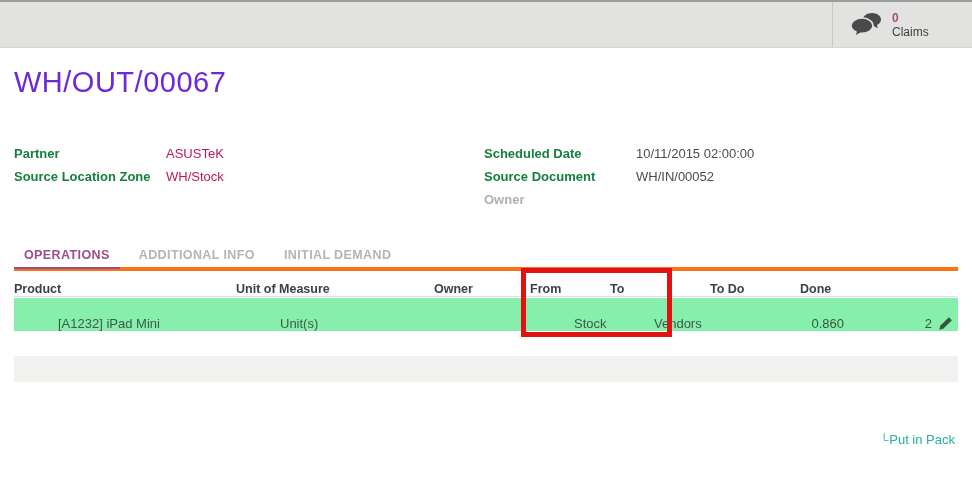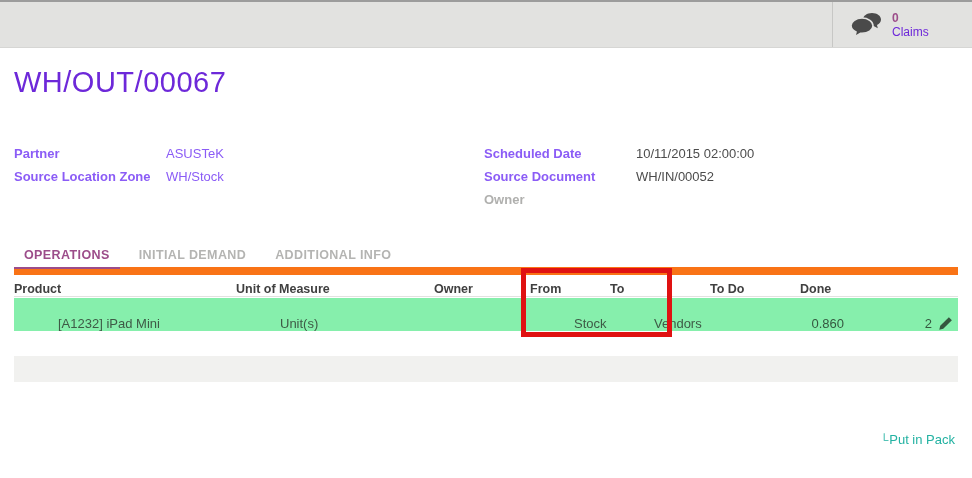--- a/index.html
+++ b/index.html
@@ -28,49 +28,49 @@
     width: 140px; height: 45px;
     border-left: 1px solid #c7c7c5;
     display: flex;
     align-items: center;
     padding-left: 17px;
     cursor: pointer;
   }
   .claims-icon { display: inline-flex; margin-right: 10px; }
   .claims-text { display: flex; flex-direction: column; line-height: 14px; font-size: 12px; }
   .claims-count { color: #9c4d8a; font-weight: bold; }
-  .claims-label { color: #6d28d9; }
+  .claims-label { color: #404040; }
 
   
   .title {
     position: absolute;
     top: 66px; left: 14px;
     font-size: 29px;
     font-weight: normal;
     color: #6d28d9;
     letter-spacing: 0.5px;
   }
 
   
   .fields { position: absolute; top: 142px; left: 0; width: 972px; font-size: 13px; }
   .fgroup { position: absolute; top: 0; }
   .fgroup.left  { left: 14px;  width: 440px; }
   .fgroup.right { left: 484px; width: 440px; }
   .frow { display: flex; height: 23px; align-items: center; }
-  .flabel { width: 152px; font-weight: bold; color: #8b5cf6; flex: 0 0 152px; }
+  .flabel { width: 152px; font-weight: bold; color: #15803d; flex: 0 0 152px; }
   .flabel.muted { color: #b0b0ae; }
   .fvalue { color: #4c4c4c; }
-  .fvalue.link { color: #8b5cf6; cursor: pointer; }
+  .fvalue.link { color: #be185d; cursor: pointer; }
 
   
   .tabs {
     position: absolute;
     top: 246px; left: 14px;
     width: 944px;
-    border-bottom: 8px solid #f97316;
+    border-bottom: 4px solid #f97316;
     display: flex;
   }
   .tab {
     display: inline-block;
     padding: 2px 10px 5px 10px;
     margin-right: 9px;
     font-size: 12.5px;
     font-weight: bold;
     letter-spacing: 0.4px;
     color: #b4b4b2;
@@ -182,22 +182,22 @@
       </div>
       <div class="frow">
         <span class="flabel muted">Owner</span>
         <span class="fvalue"></span>
       </div>
     </div>
   </div>
 
   <div class="tabs">
     <span class="tab active">OPERATIONS</span>
+    <span class="tab">ADDITIONAL INFO</span>
     <span class="tab">INITIAL DEMAND</span>
-    <span class="tab">ADDITIONAL INFO</span>
   </div>
 
   <div class="thead">
     <span class="c product">Product</span>
     <span class="c uom">Unit of Measure</span>
     <span class="c owner">Owner</span>
     <span class="c from">From</span>
     <span class="c to">To</span>
     <span class="c todo">To Do</span>
     <span class="c done">Done</span>

